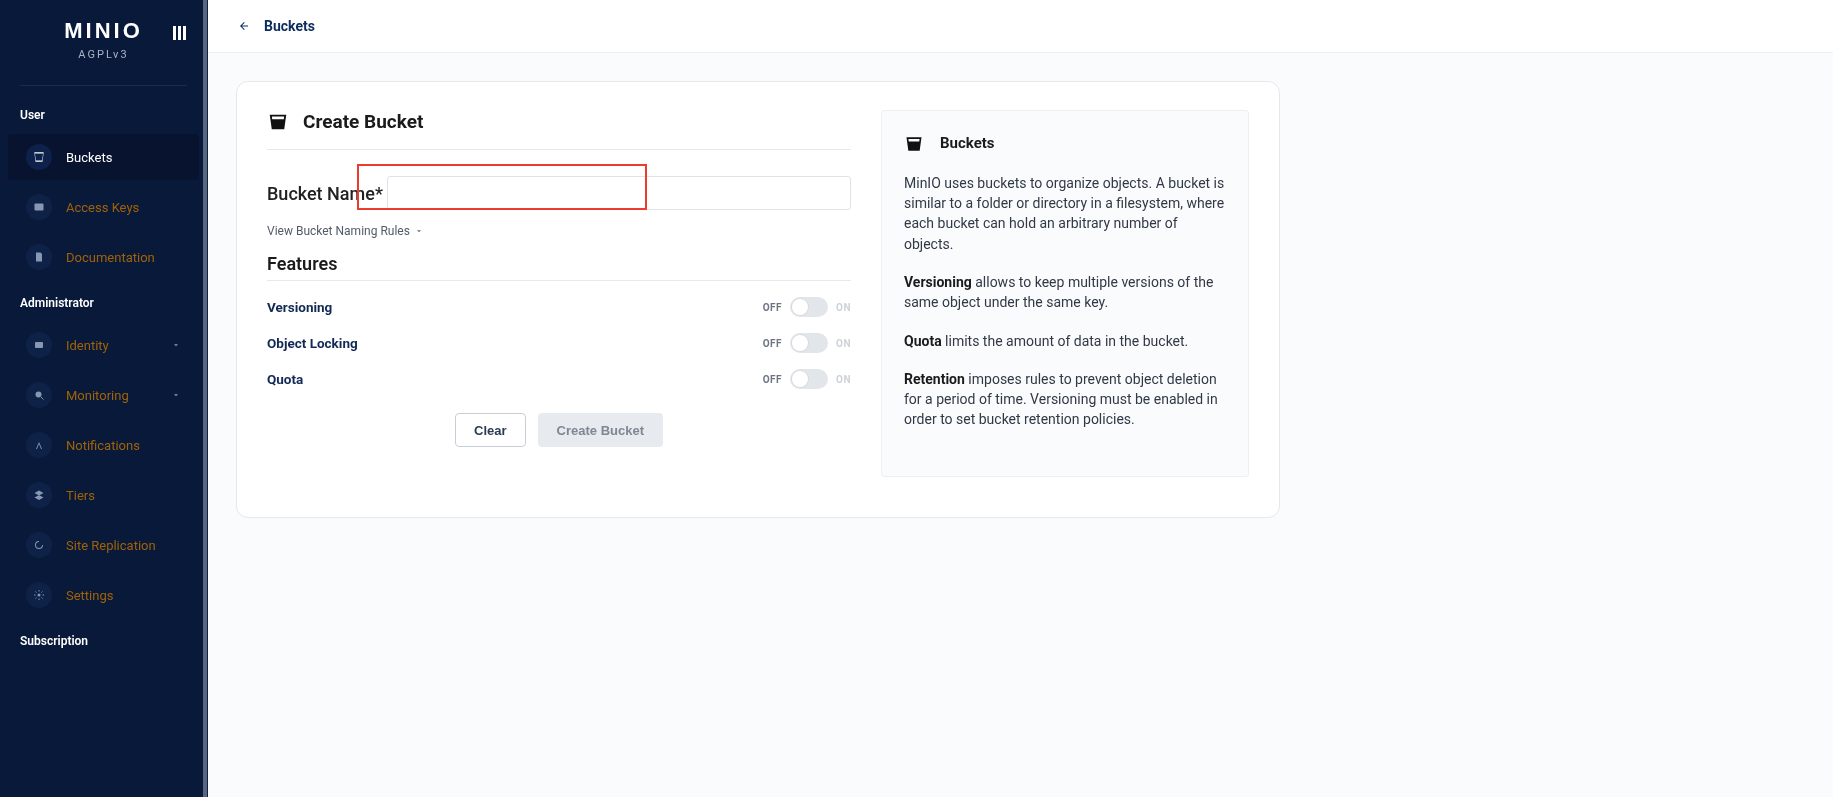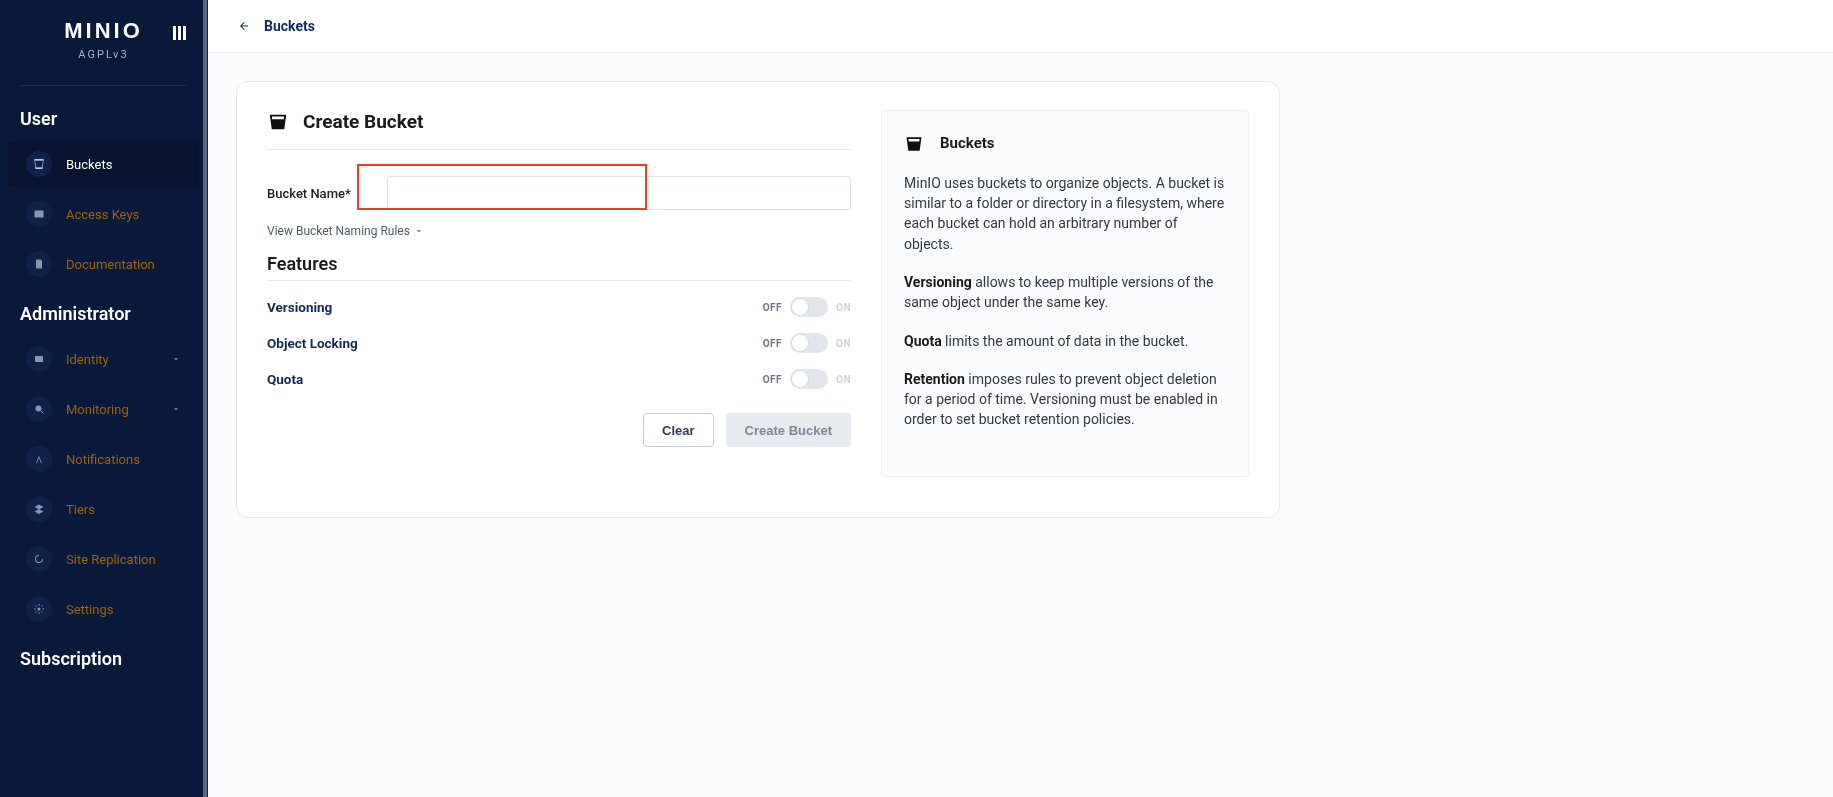--- a/index.html
+++ b/index.html
@@ -55,21 +55,21 @@
     top: 26px;
     right: 18px;
     color: #fff;
   }
   .side-sep {
     margin: 14px 20px 10px;
     border-top: 1px solid rgba(255,255,255,.08);
   }
   .section-title {
     color: #fff;
-    font-size: 18px;
+    font-size: 12px;
     font-weight: 600;
     padding: 12px 20px 8px;
   }
   .nav-item {
     display: flex;
     align-items: center;
     padding: 10px 18px;
     gap: 14px;
     font-size: 13px;
     cursor: pointer;
@@ -154,21 +154,21 @@
     display: inline-block;
   }
 
   .form-row {
     display: flex;
     align-items: center;
     margin-top: 26px;
   }
   .form-label {
     width: 120px;
-    font-size: 13px;
+    font-size: 18px;
     color: #212121;
     font-weight: 500;
   }
   .input-wrap {
     flex: 1;
     position: relative;
   }
   .text-input {
     width: 100%;
     height: 34px;
@@ -238,21 +238,21 @@
     top: 2px;
     width: 16px;
     height: 16px;
     border-radius: 50%;
     background: #fff;
     box-shadow: 0 0 0 1px rgba(0,0,0,.05);
   }
 
   .actions {
     display: flex;
-    justify-content: flex-end;
+    justify-content: center;
     gap: 12px;
     margin-top: 24px;
   }
   .btn {
     height: 34px;
     padding: 0 18px;
     border-radius: 4px;
     font-size: 13px;
     font-weight: 600;
     cursor: pointer;

